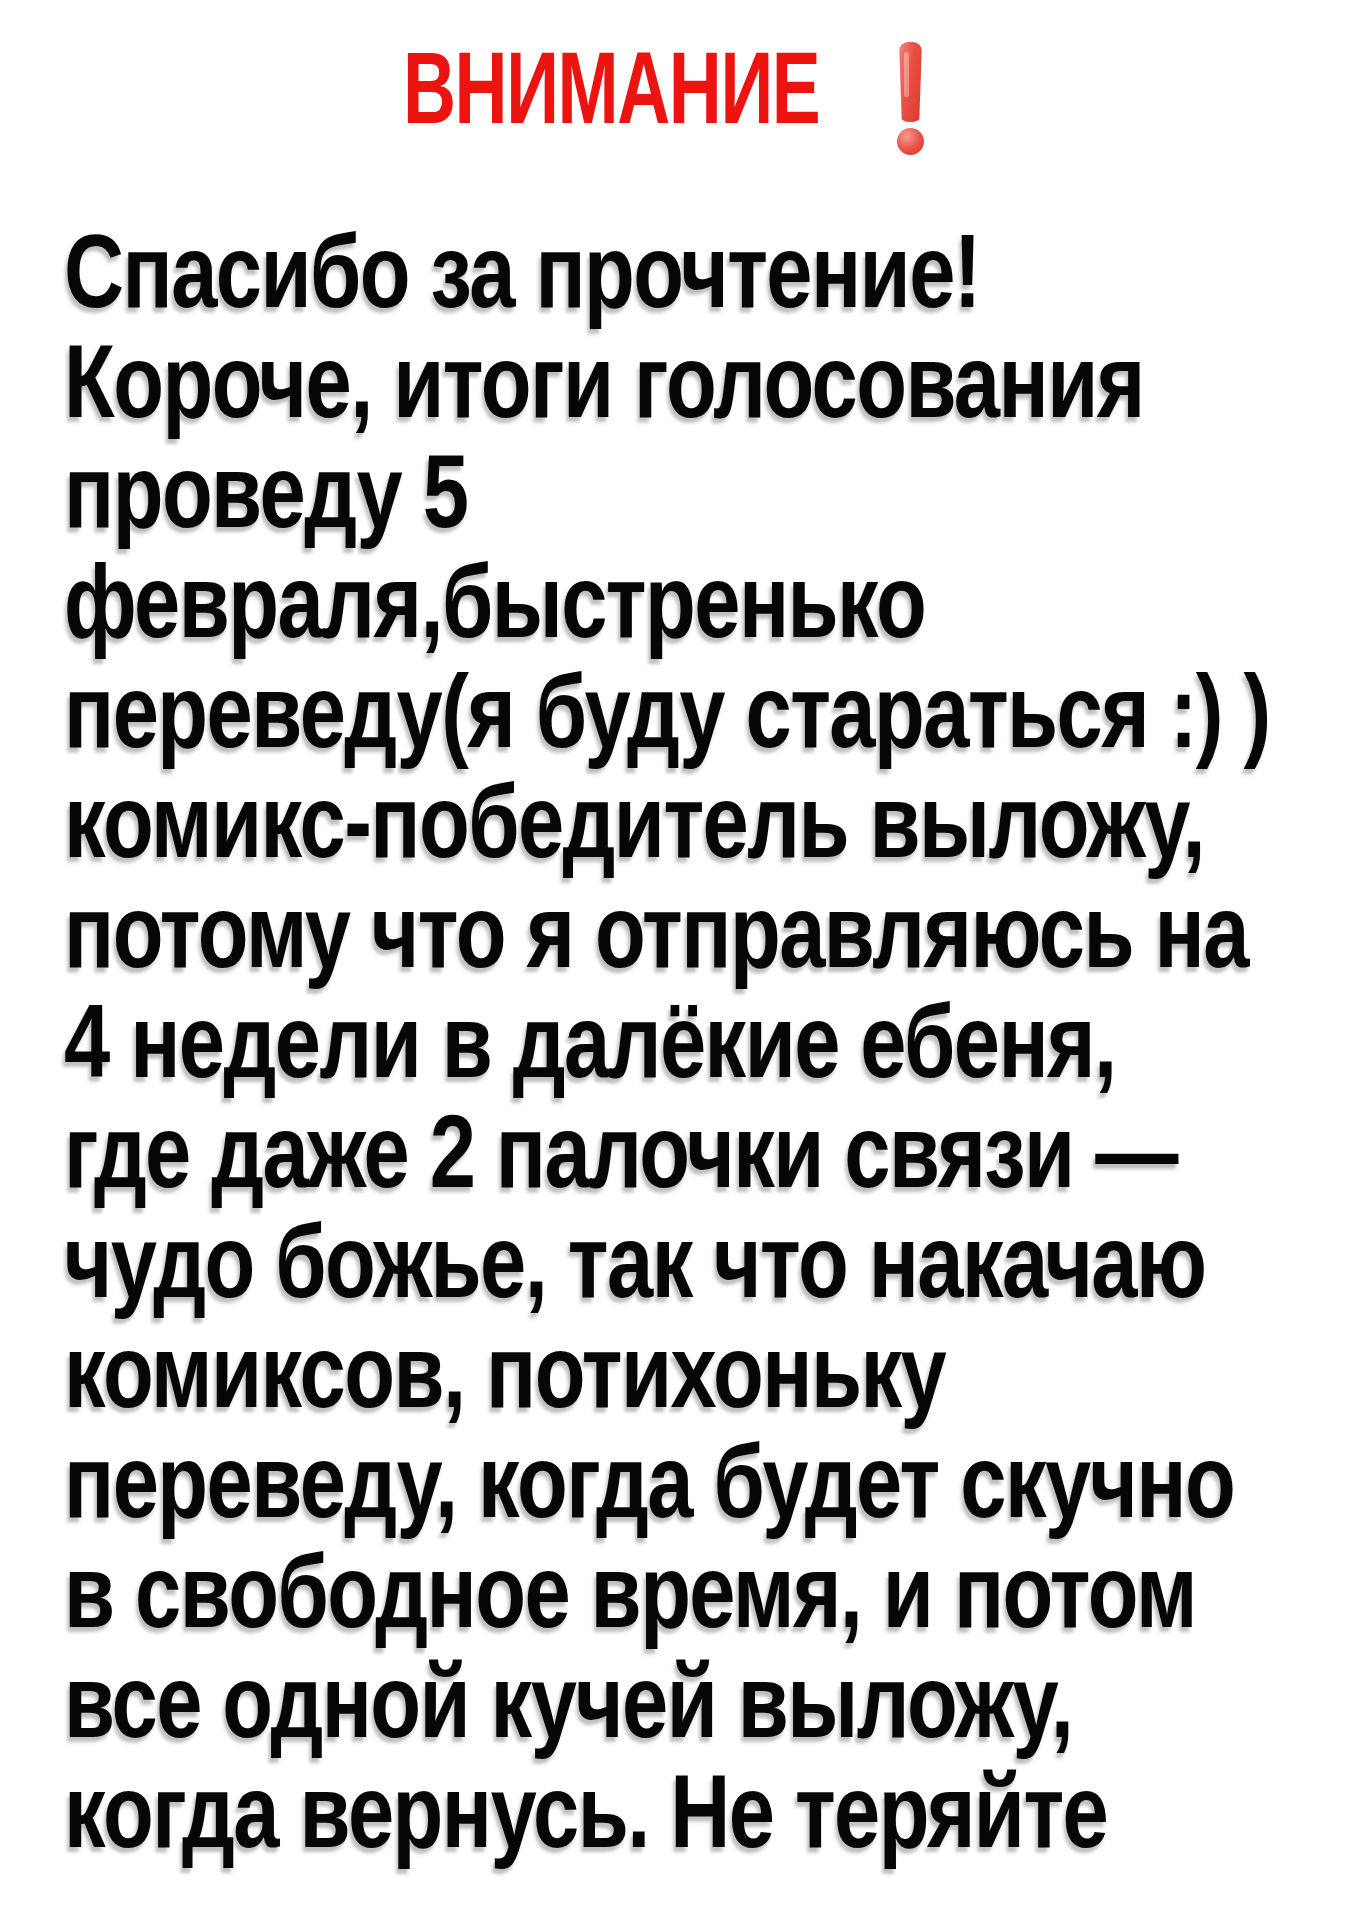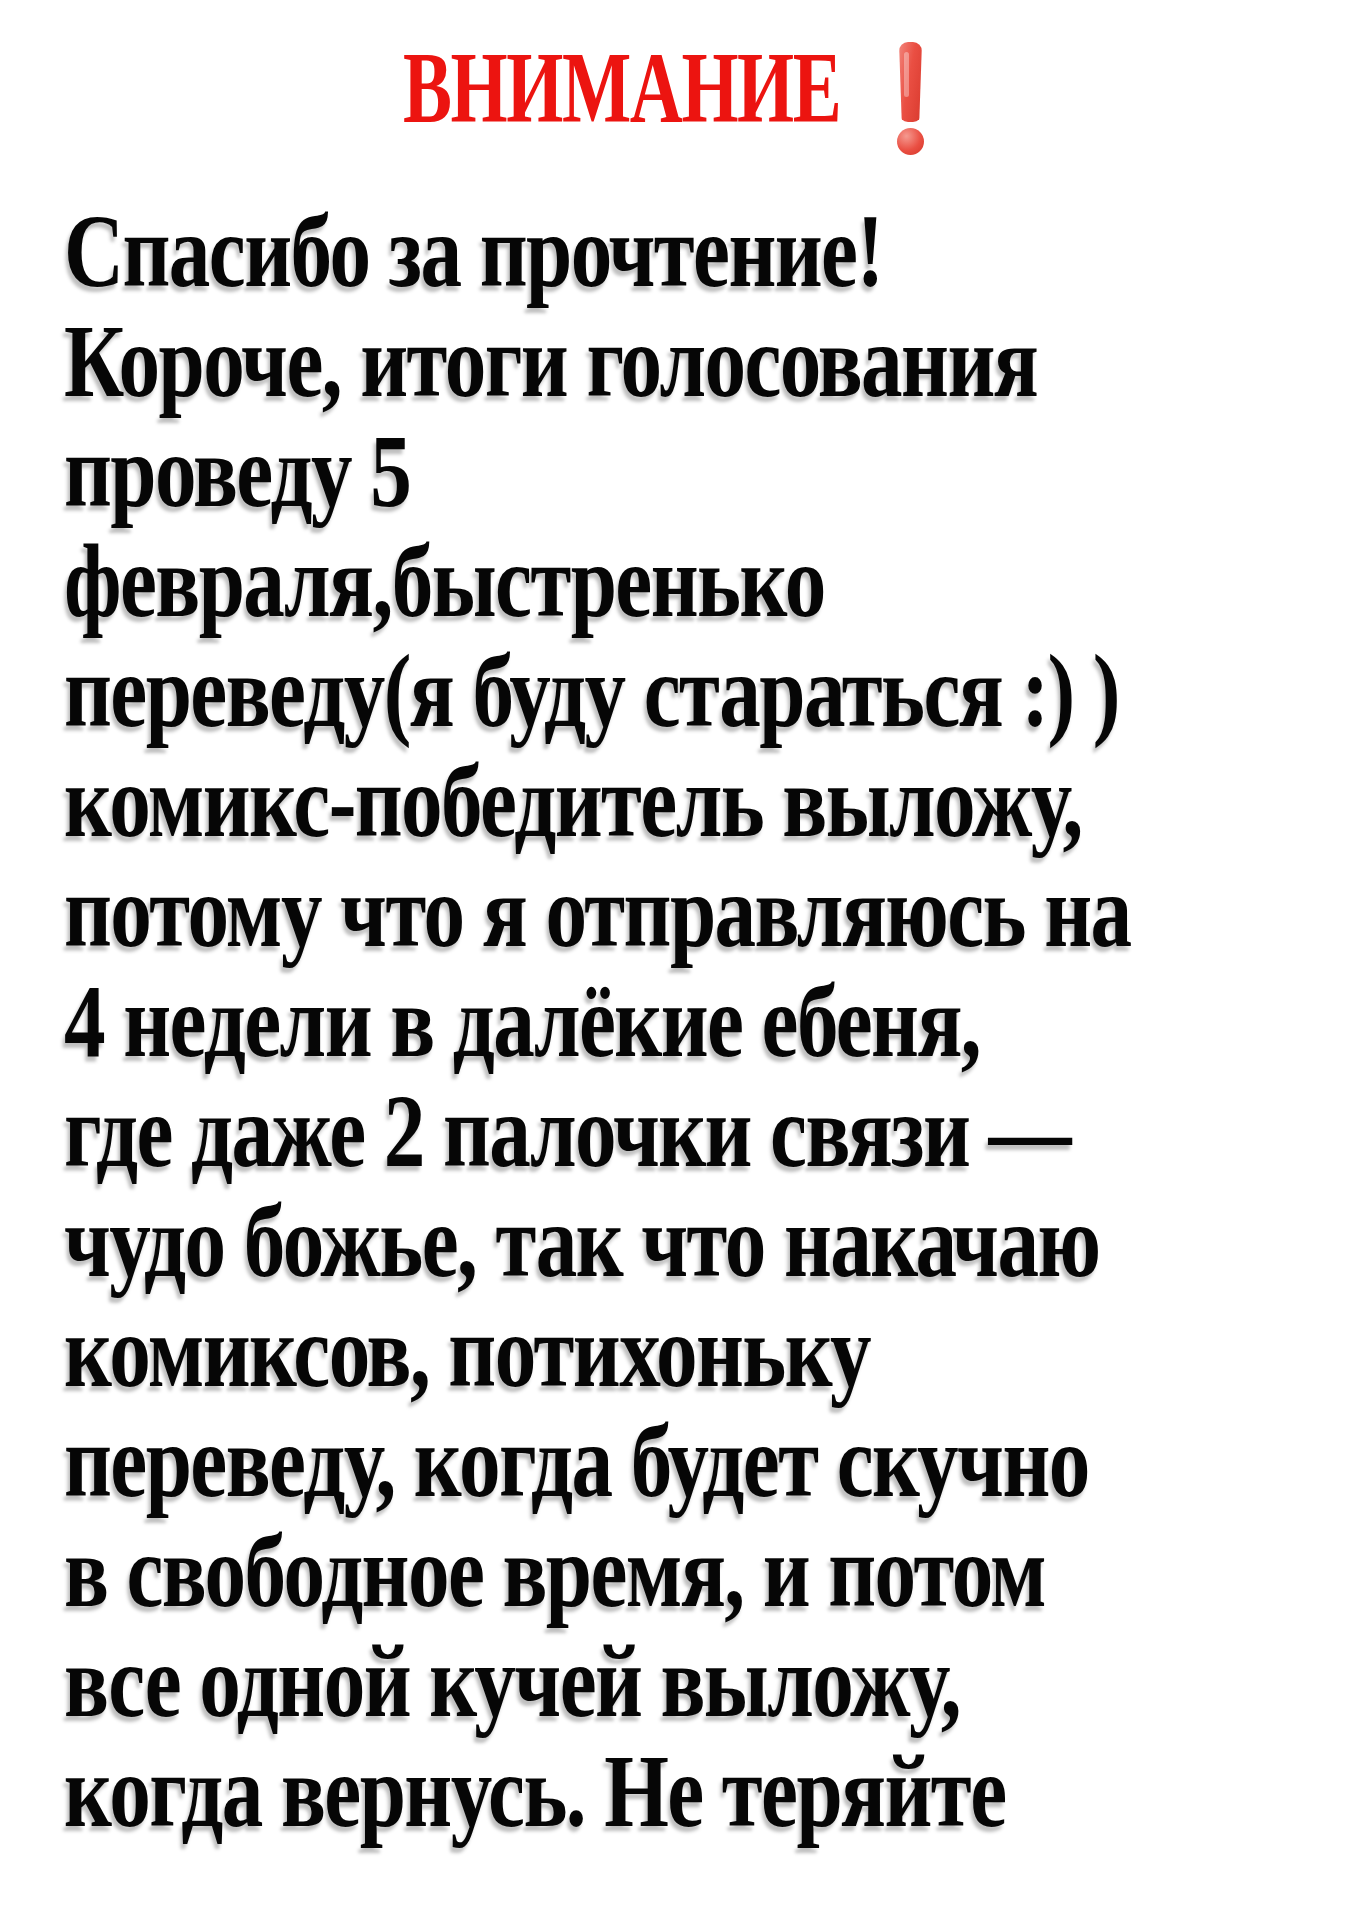--- a/index.html
+++ b/index.html
@@ -6,21 +6,21 @@
     margin: 0;
     padding: 0;
     background: #ffffff;
   }
   .page {
     position: relative;
     width: 1357px;
     height: 1920px;
     background: var(--page-bg, #ffffff);
     overflow: hidden;
-    font-family: Liberation Serif, serif;
+    font-family: Liberation Sans, sans-serif;
   }
 
   
   .header { position: absolute; left: 0; top: 0; width: 100%; height: 180px; }
   .title {
     position: absolute;
     left: 403px;
     top: 38px;
     margin: 0;
     font-size: 102px;
@@ -66,21 +66,21 @@
     width: 27px;
     height: 27px;
     border-radius: 50%;
     background: radial-gradient(circle at 35% 30%, #f59a90 0%, #ea4f43 55%, #d33527 100%);
   }
 
   
   .lines {
     position: absolute;
     left: 64px;
-    top: 196px;
+    top: 216px;
     width: 1290px;
   }
   .line {
     height: 110px;
     line-height: 110px;
     font-size: 104px;
     font-weight: 800;
     letter-spacing: -2px;
     white-space: nowrap;
     color: var(--ink, #060606);

